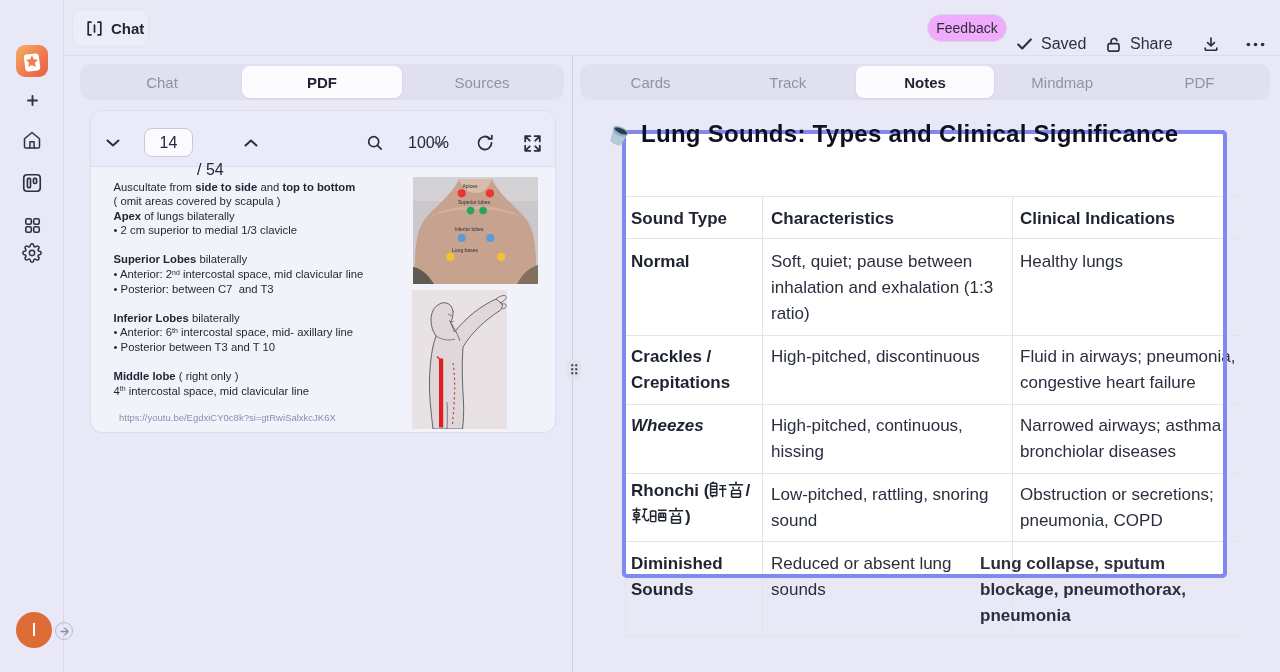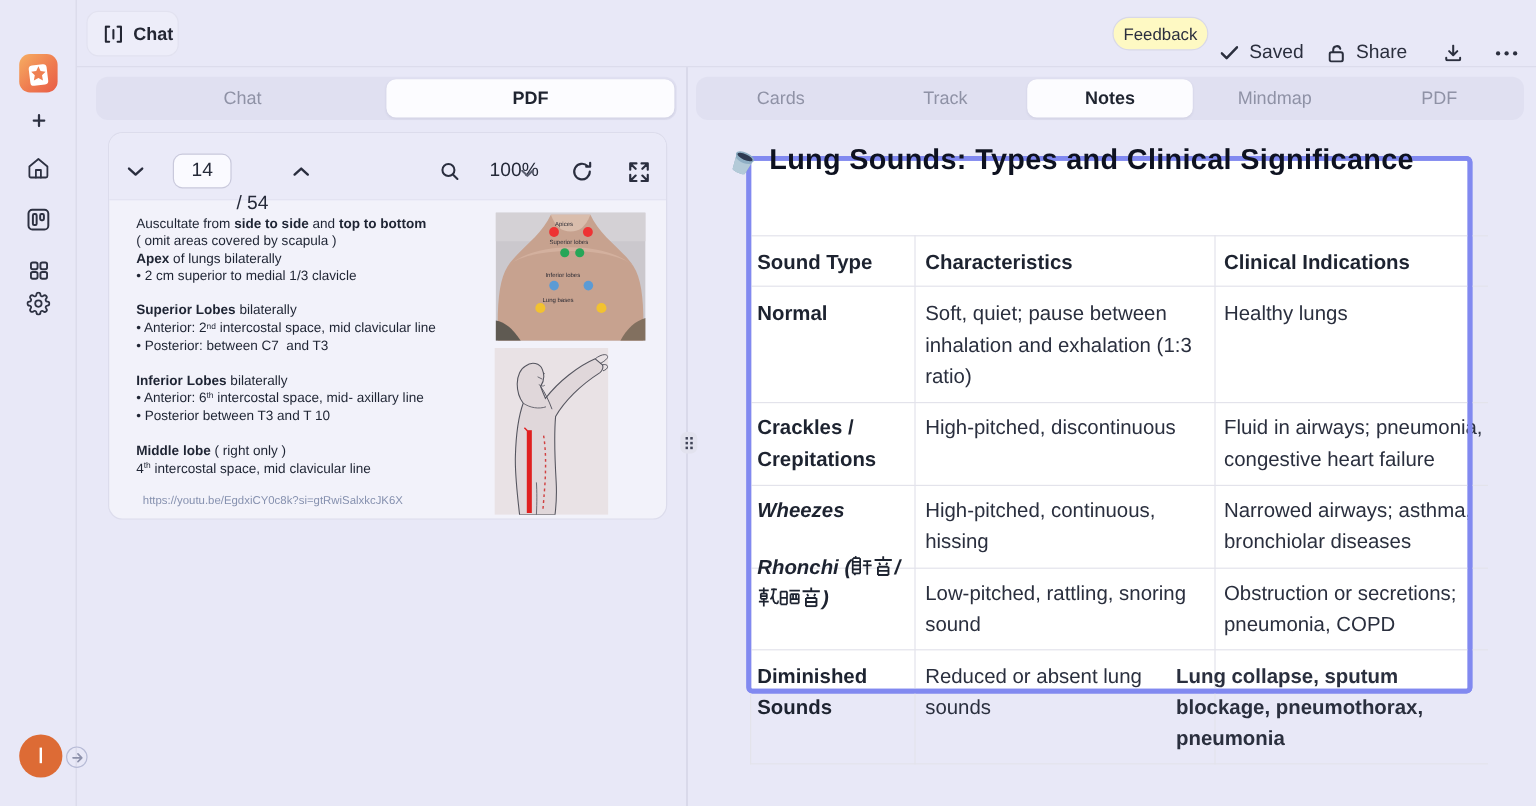--- a/index.html
+++ b/index.html
@@ -8,21 +8,21 @@
 .abs { position:absolute; }
 
 
 #sidebar { left:0; top:0; width:64px; height:672px; border-right:1px solid #d9d9e9; }
 #logo { left:16px; top:45px; width:32px; height:32px; border-radius:9px; background:linear-gradient(135deg,#f6ae62 0%,#ef7c50 55%,#e85c47 100%); }
 .sideicon { left:0; width:64px; display:flex; justify-content:center; }
 
 
 #topbar { left:64px; top:0; width:1216px; height:56px; border-bottom:1px solid #dcdcec; }
 #chatbtn { left:72px; top:9px; width:77px; height:38px; background:#ededf9; border:1px solid #e2e2f0; border-radius:10px; display:flex; align-items:center; padding-left:13px; gap:8px; font-size:15px; font-weight:600; color:#232633; }
-#feedback { left:927px; top:14px; width:80px; height:28px; background:#fef9c3; border:1px solid #d8d8e8; border-radius:14px; display:flex; align-items:center; justify-content:center; font-size:14px; color:#2b2f3e; }
+#feedback { left:927px; top:14px; width:80px; height:28px; background:#f0abfc; border:1px solid #d8d8e8; border-radius:14px; display:flex; align-items:center; justify-content:center; font-size:14px; color:#2b2f3e; }
 .topitem { top:16px; height:56px; display:flex; align-items:center; gap:9px; font-size:16px; color:#2b2f3e; }
 
 
 #leftpanel { left:64px; top:56px; width:509px; height:616px; border-right:1px solid #cfcfe2; }
 
 
 .tabs { background:#e0e0f1; border-radius:10px; display:flex; padding:2px; }
 .tab { flex:1; display:flex; align-items:center; justify-content:center; font-size:15px; color:#8f92a6; border-radius:8px; }
 .tab.active { background:#fcfcff; color:#1f2430; font-weight:600; box-shadow:0 1px 2px rgba(40,40,80,0.08); }
 
@@ -127,20 +127,21 @@
       <circle cx="2.4" cy="2.5" r="1.8" fill="#2b2f3e"></circle>
       <circle cx="9.5" cy="2.5" r="1.8" fill="#2b2f3e"></circle>
       <circle cx="16.6" cy="2.5" r="1.8" fill="#2b2f3e"></circle>
     </svg>
 </div>
 
 <div class="abs" id="leftpanel">
   <div class="abs tabs" style="left:16px; top:8px; width:484px; height:36px;">
     <div class="tab">Chat</div>
       <div class="tab active">PDF</div>
+      <div class="tab">Sources</div>
   </div>
   <div class="abs" id="pdfcard">
     <div class="abs" id="pdftoolbar"></div>
     <div class="abs" id="pageinput">14</div>
     <div class="abs" style="left:106px; top:22.5px; font-size:16px; color:#252a39;margin-top:27px;">/ 54</div>
     <div class="abs" style="left:15px; top:28px;">
         <svg width="14" height="8" viewBox="0 0 14 8" fill="none" stroke="#2a2e3f" stroke-width="2" stroke-linecap="round" stroke-linejoin="round">
           <path d="M1.5 1.5 L7 6.5 L12.5 1.5"></path>
         </svg>
       </div>
@@ -277,21 +278,21 @@
   <div class="cell cellb" style="left:1020px; top:206px;">Clinical Indications</div>
   <div class="cell cellb" style="left:631px; top:249px;">Normal</div>
   <div class="cell" style="left:771px; top:249px;">Soft, quiet; pause between<br>inhalation and exhalation (1:3<br>ratio)</div>
   <div class="cell" style="left:1020px; top:249px;">Healthy lungs</div>
   <div class="cell cellb" style="left:631px; top:344px;">Crackles /<br>Crepitations</div>
   <div class="cell" style="left:771px; top:344px;">High-pitched, discontinuous</div>
   <div class="cell" style="left:1020px; top:344px;">Fluid in airways; pneumonia,<br>congestive heart failure</div>
   <div class="cell cellb" style="left:631px; top:413px;font-style:italic;">Wheezes</div>
   <div class="cell" style="left:771px; top:413px;">High-pitched, continuous,<br>hissing</div>
   <div class="cell" style="left:1020px; top:413px;">Narrowed airways; asthma,<br>bronchiolar diseases</div>
-  <div class="cell cellb" style="left:631px; top:460px;font-style:italic;">Rhonchi (<svg class="cjk" width="18" height="17" viewBox="0 0 18 17" fill="none" stroke="#1d2330" stroke-width="1.45">
+  <div class="cell cellb" style="left:631px; top:478px;">Rhonchi (<svg class="cjk" width="18" height="17" viewBox="0 0 18 17" fill="none" stroke="#1d2330" stroke-width="1.45">
         <path d="M4.5,0.6 L3.2,2.2 M1.8,2.2 H7.6 M1.6,2.2 V14.8 M7.8,2.2 V14.8 M1.6,5.2 H7.8 M1.6,8.2 H7.8 M1.6,11.4 H7.8 M1.6,14.8 H7.8 M3.4,14.8 V16.4 M10.4,4.6 H17 M10,8.2 H17.4 M13.7,4.6 V16"></path>
       </svg><svg class="cjk" width="18" height="17" viewBox="0 0 18 17" fill="none" stroke="#1d2330" stroke-width="1.55">
         <path d="M9,0.6 V3.2 M1.8,3.7 H16.2 M5.6,5.8 L6.6,8 M12.4,5.8 L11.4,8 M4.8,9.3 H13.2 M4.6,9.3 V16.2 M13.4,9.3 V16.2 M4.6,12.7 H13.4 M4.6,16.2 H13.4"></path>
       </svg>/<br><svg class="cjk" width="18" height="17" viewBox="0 0 18 17" fill="none" stroke="#1d2330" stroke-width="1.45">
         <path d="M1.4,3 H9.6 M5.5,0.6 V5.6 M3,5.6 H8 M3,5.6 V10 M8,5.6 V10 M3,7.8 H8 M3,10 H8 M1.4,12.4 H9.6 M5.5,10 V16.4 M11.6,2.4 C13.2,1.8 14.8,1.8 16.4,2.4 M13.8,2.4 C13.7,6 12.9,8.6 11,10.4 M13,6.6 C13,11.2 14,14.2 16.6,13.8 C17.4,13.6 17.6,12.4 17.6,11.4"></path>
       </svg><svg class="cjk" width="18" height="17" viewBox="0 0 18 17" fill="none" stroke="#1d2330" stroke-width="1.45">
         <path d="M1.5,4 H6.8 M1.5,4 V14.6 M6.8,4 V14.6 M1.5,9.2 H6.8 M1.5,14.6 H6.8 M8.8,3.2 H17.6 M9.8,6.2 H16.6 M9.8,6.2 V13.8 M16.6,6.2 V13.8 M9.8,13.8 H16.6 M11.9,6.2 V10.2 M14.4,6.2 V10.2 M9.8,10.2 H16.6"></path>
       </svg><svg class="cjk" width="18" height="17" viewBox="0 0 18 17" fill="none" stroke="#1d2330" stroke-width="1.55">
         <path d="M9,0.6 V3.2 M1.8,3.7 H16.2 M5.6,5.8 L6.6,8 M12.4,5.8 L11.4,8 M4.8,9.3 H13.2 M4.6,9.3 V16.2 M13.4,9.3 V16.2 M4.6,12.7 H13.4 M4.6,16.2 H13.4"></path>
       </svg>)</div>

